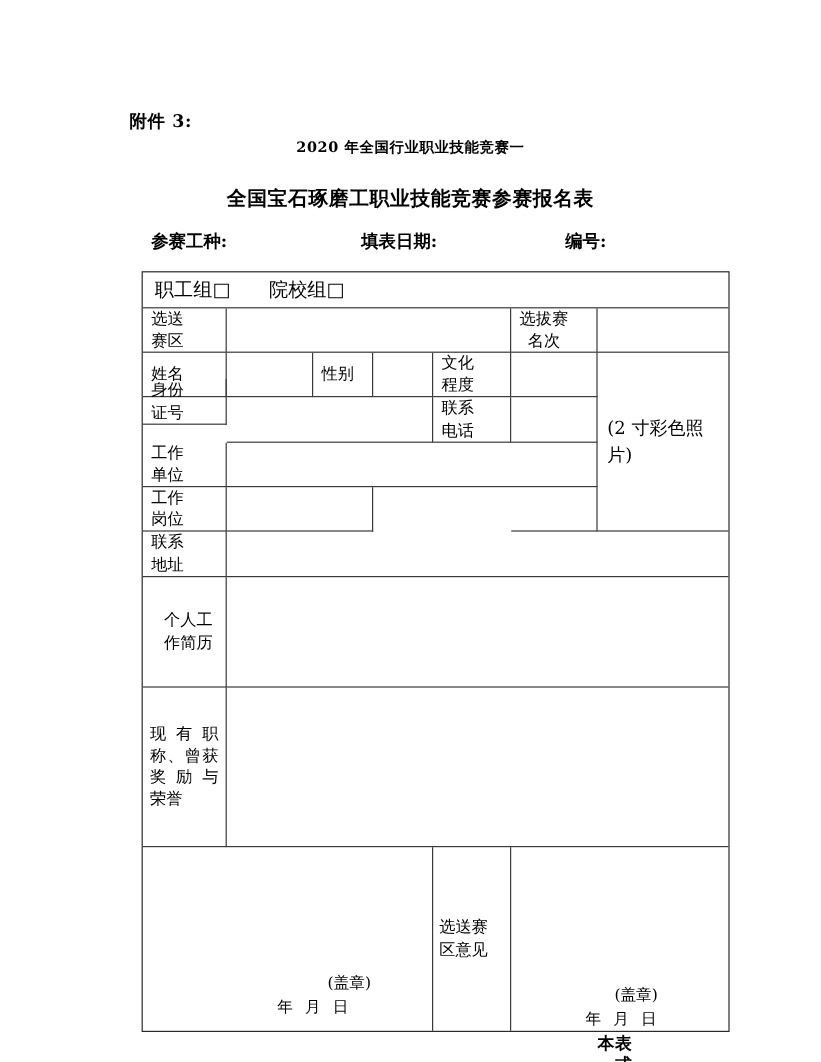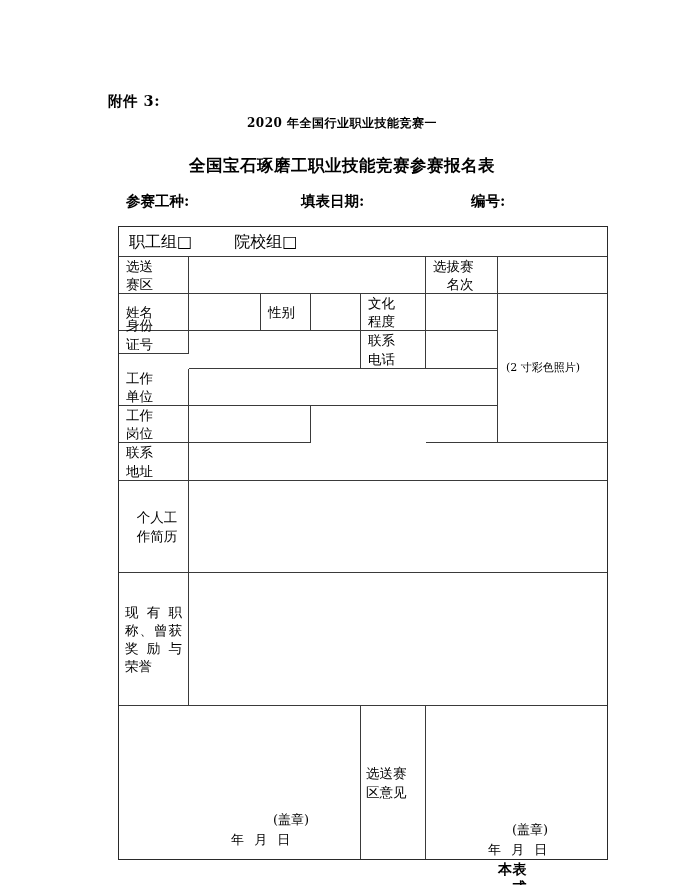--- a/index.html
+++ b/index.html
@@ -99,37 +99,37 @@
     justify-content: center;
   }
   .lbl span.txt { display: block; }
 
   .group-row {
     font-size: 16px;
     display: flex;
     align-items: center;
     padding-left: 10px;
   }
-  .group-row .g2 { margin-left: 42px; }
-
-  .two-line { text-align: right; }
+  .group-row .g2 { margin-left: 32px; }
+
+  .two-line { text-align: center; }
 
   .justified {
     text-align: justify;
     text-align-last: justify;
     padding-left: 6px;
     padding-right: 6px;
   }
 
   .photo-cell {
     display: flex;
     align-items: center;
-    justify-content: flex-start;
+    justify-content: flex-end;
     padding: 0 8px;
-    font-size: 11px;
+    font-size: 15px;
     line-height: 1.5;
   }
 
   .seal-block {
     position: absolute;
     font-size: 13px;
     line-height: 1.5;
   }
   .seal-block .seal-line { display: block; }
   .seal-block .date-line { display: block; letter-spacing: 3px; }

